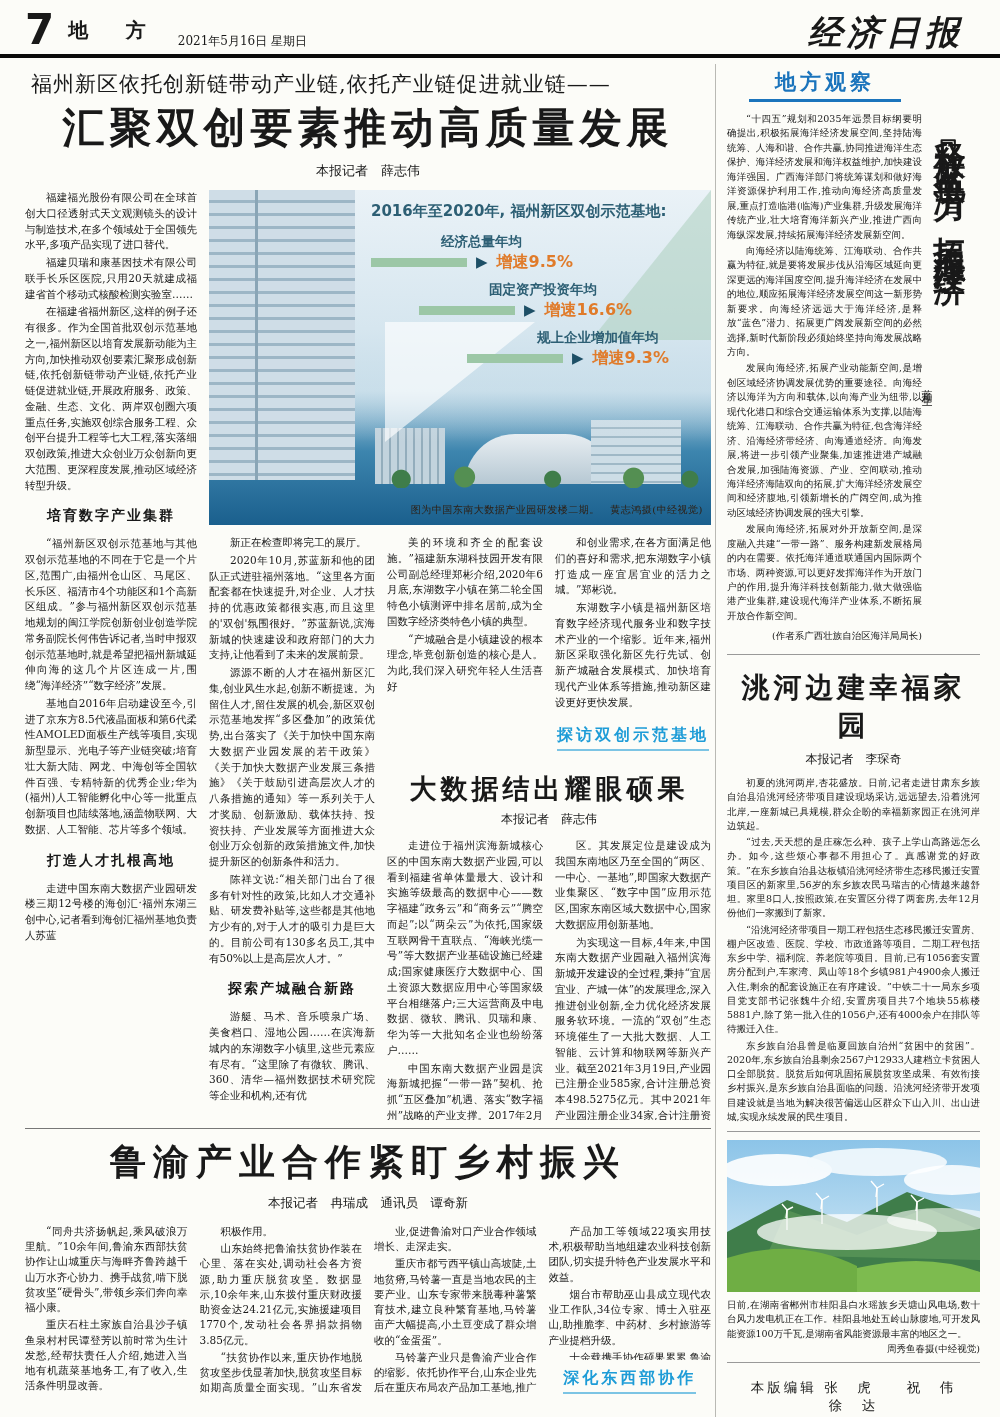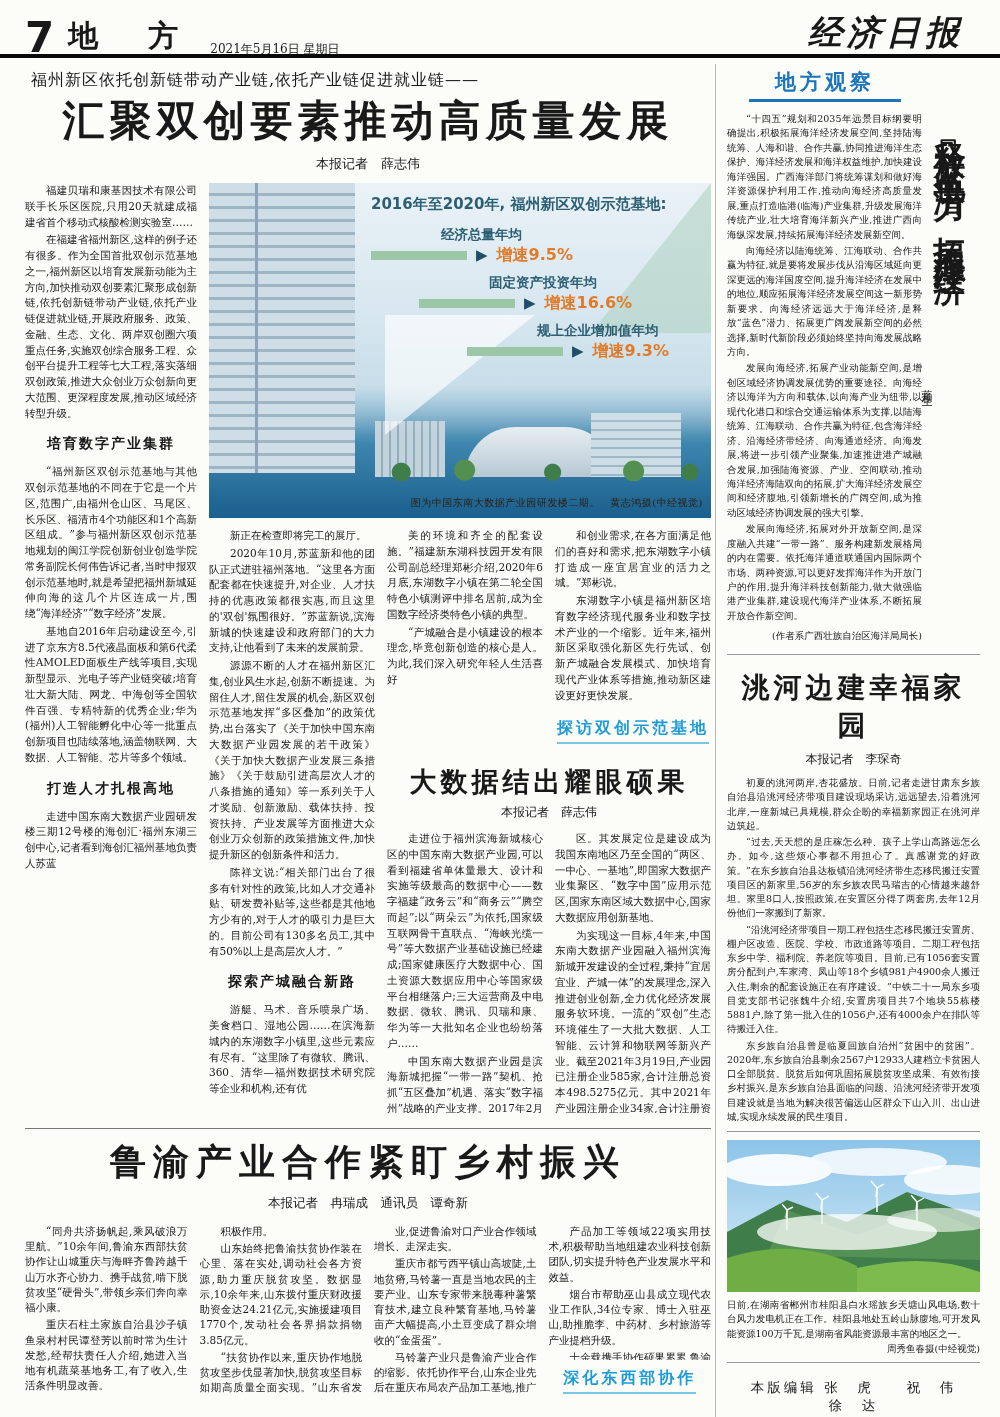--- a/index.html
+++ b/index.html
@@ -2,29 +2,29 @@
 <html><head>
 <meta charset="utf-8">
 <style>
   html,body{margin:0;padding:0;background:#e8e8e4;}
   .page{position:relative;width:1000px;height:1417px;margin:0 auto;background:#fcfcf8;
         font-family:"DejaVu Serif","Liberation Serif",serif;color:#191919;overflow:hidden;}
 
   
   .hdr{position:absolute;left:25px;top:8px;right:20px;height:44px;}
   .hdr .pnum{font-family:"DejaVu Sans",sans-serif;font-weight:900;font-size:42px;line-height:44px;display:inline-block;vertical-align:bottom;}
-  .hdr .sect{font-family:Liberation Mono, monospace;font-weight:900;font-size:30px;letter-spacing:16px;display:inline-block;margin-left:14px;vertical-align:bottom;line-height:44px;margin-top:8px;}
+  .hdr .sect{font-family:Liberation Sans, sans-serif;font-weight:900;font-size:20px;letter-spacing:16px;display:inline-block;margin-left:14px;vertical-align:bottom;line-height:44px;}
   .hdr .pdate{display:inline-block;font-size:12px;margin-left:16px;vertical-align:bottom;line-height:22px;}
   .masthead{position:absolute;right:16px;top:2px;font-size:34px;font-weight:900;font-style:italic;letter-spacing:5px;}
   .hdr-rule{position:absolute;left:0;right:0;top:54px;height:4px;background:#0a0a0a;}
   .vdiv{position:absolute;left:715px;top:64px;bottom:0;width:1px;background:#b9b9b4;}
 
   
   .main{position:absolute;left:25px;top:64px;width:686px;}
-  .kicker{font-size:16px;letter-spacing:1px;margin:6px 0 0 6px;}
+  .kicker{font-size:21px;letter-spacing:1px;margin:6px 0 0 6px;}
   .headline{font-family:"DejaVu Sans",sans-serif;font-weight:900;font-size:42px;letter-spacing:5px;text-align:center;margin:2px 0 6px;}
   .byline{text-align:center;font-size:13px;margin:6px 0 10px;}
   .body-row{display:flex;gap:12px;}
   .ncol{font-size:10.5px;line-height:1.5;text-align:justify;overflow:hidden;}
   .col1{flex:none;width:172px;height:946px;}
   p.para{margin:0 0 2px;text-indent:2em;}
   .subhead{font-family:"DejaVu Sans",sans-serif;font-weight:bold;font-size:14px;text-align:center;margin:12px 0 10px;letter-spacing:2px;}
 
   .right-wrap{flex:1;display:flex;flex-direction:column;}
   
@@ -122,20 +122,21 @@
 
   <div class="main">
     <div class="kicker">福州新区依托创新链带动产业链,依托产业链促进就业链——</div>
     <div class="headline">汇聚双创要素推动高质量发展</div>
     <div class="byline">本报记者　薛志伟</div>
 
     <div class="body-row">
 
       <div class="ncol col1">
         <div>
+            <p class="para">福建福光股份有限公司在全球首创大口径透射式天文观测镜头的设计与制造技术,在多个领域处于全国领先水平,多项产品实现了进口替代。</p>
             <p class="para">福建贝瑞和康基因技术有限公司联手长乐区医院,只用20天就建成福建省首个移动式核酸检测实验室……</p>
             <p class="para">在福建省福州新区,这样的例子还有很多。作为全国首批双创示范基地之一,福州新区以培育发展新动能为主方向,加快推动双创要素汇聚形成创新链,依托创新链带动产业链,依托产业链促进就业链,开展政府服务、政策、金融、生态、文化、两岸双创圈六项重点任务,实施双创综合服务工程、众创平台提升工程等七大工程,落实落细双创政策,推进大众创业万众创新向更大范围、更深程度发展,推动区域经济转型升级。</p>
           </div>
         <div class="subhead">培育数字产业集群</div>
         <div>
             <p class="para">“福州新区双创示范基地与其他双创示范基地的不同在于它是一个片区,范围广,由福州仓山区、马尾区、长乐区、福清市4个功能区和1个高新区组成。”参与福州新区双创示范基地规划的闽江学院创新创业创造学院常务副院长何伟告诉记者,当时申报双创示范基地时,就是希望把福州新城延伸向海的这几个片区连成一片,围绕“海洋经济”“数字经济”发展。</p>
             <p class="para">基地自2016年启动建设至今,引进了京东方8.5代液晶面板和第6代柔性AMOLED面板生产线等项目,实现新型显示、光电子等产业链突破;培育壮大新大陆、网龙、中海创等全国软件百强、专精特新的优秀企业;华为(福州)人工智能孵化中心等一批重点创新项目也陆续落地,涵盖物联网、大数据、人工智能、芯片等多个领域。</p>
           </div>
         <div class="subhead">打造人才扎根高地</div>
         <div>

